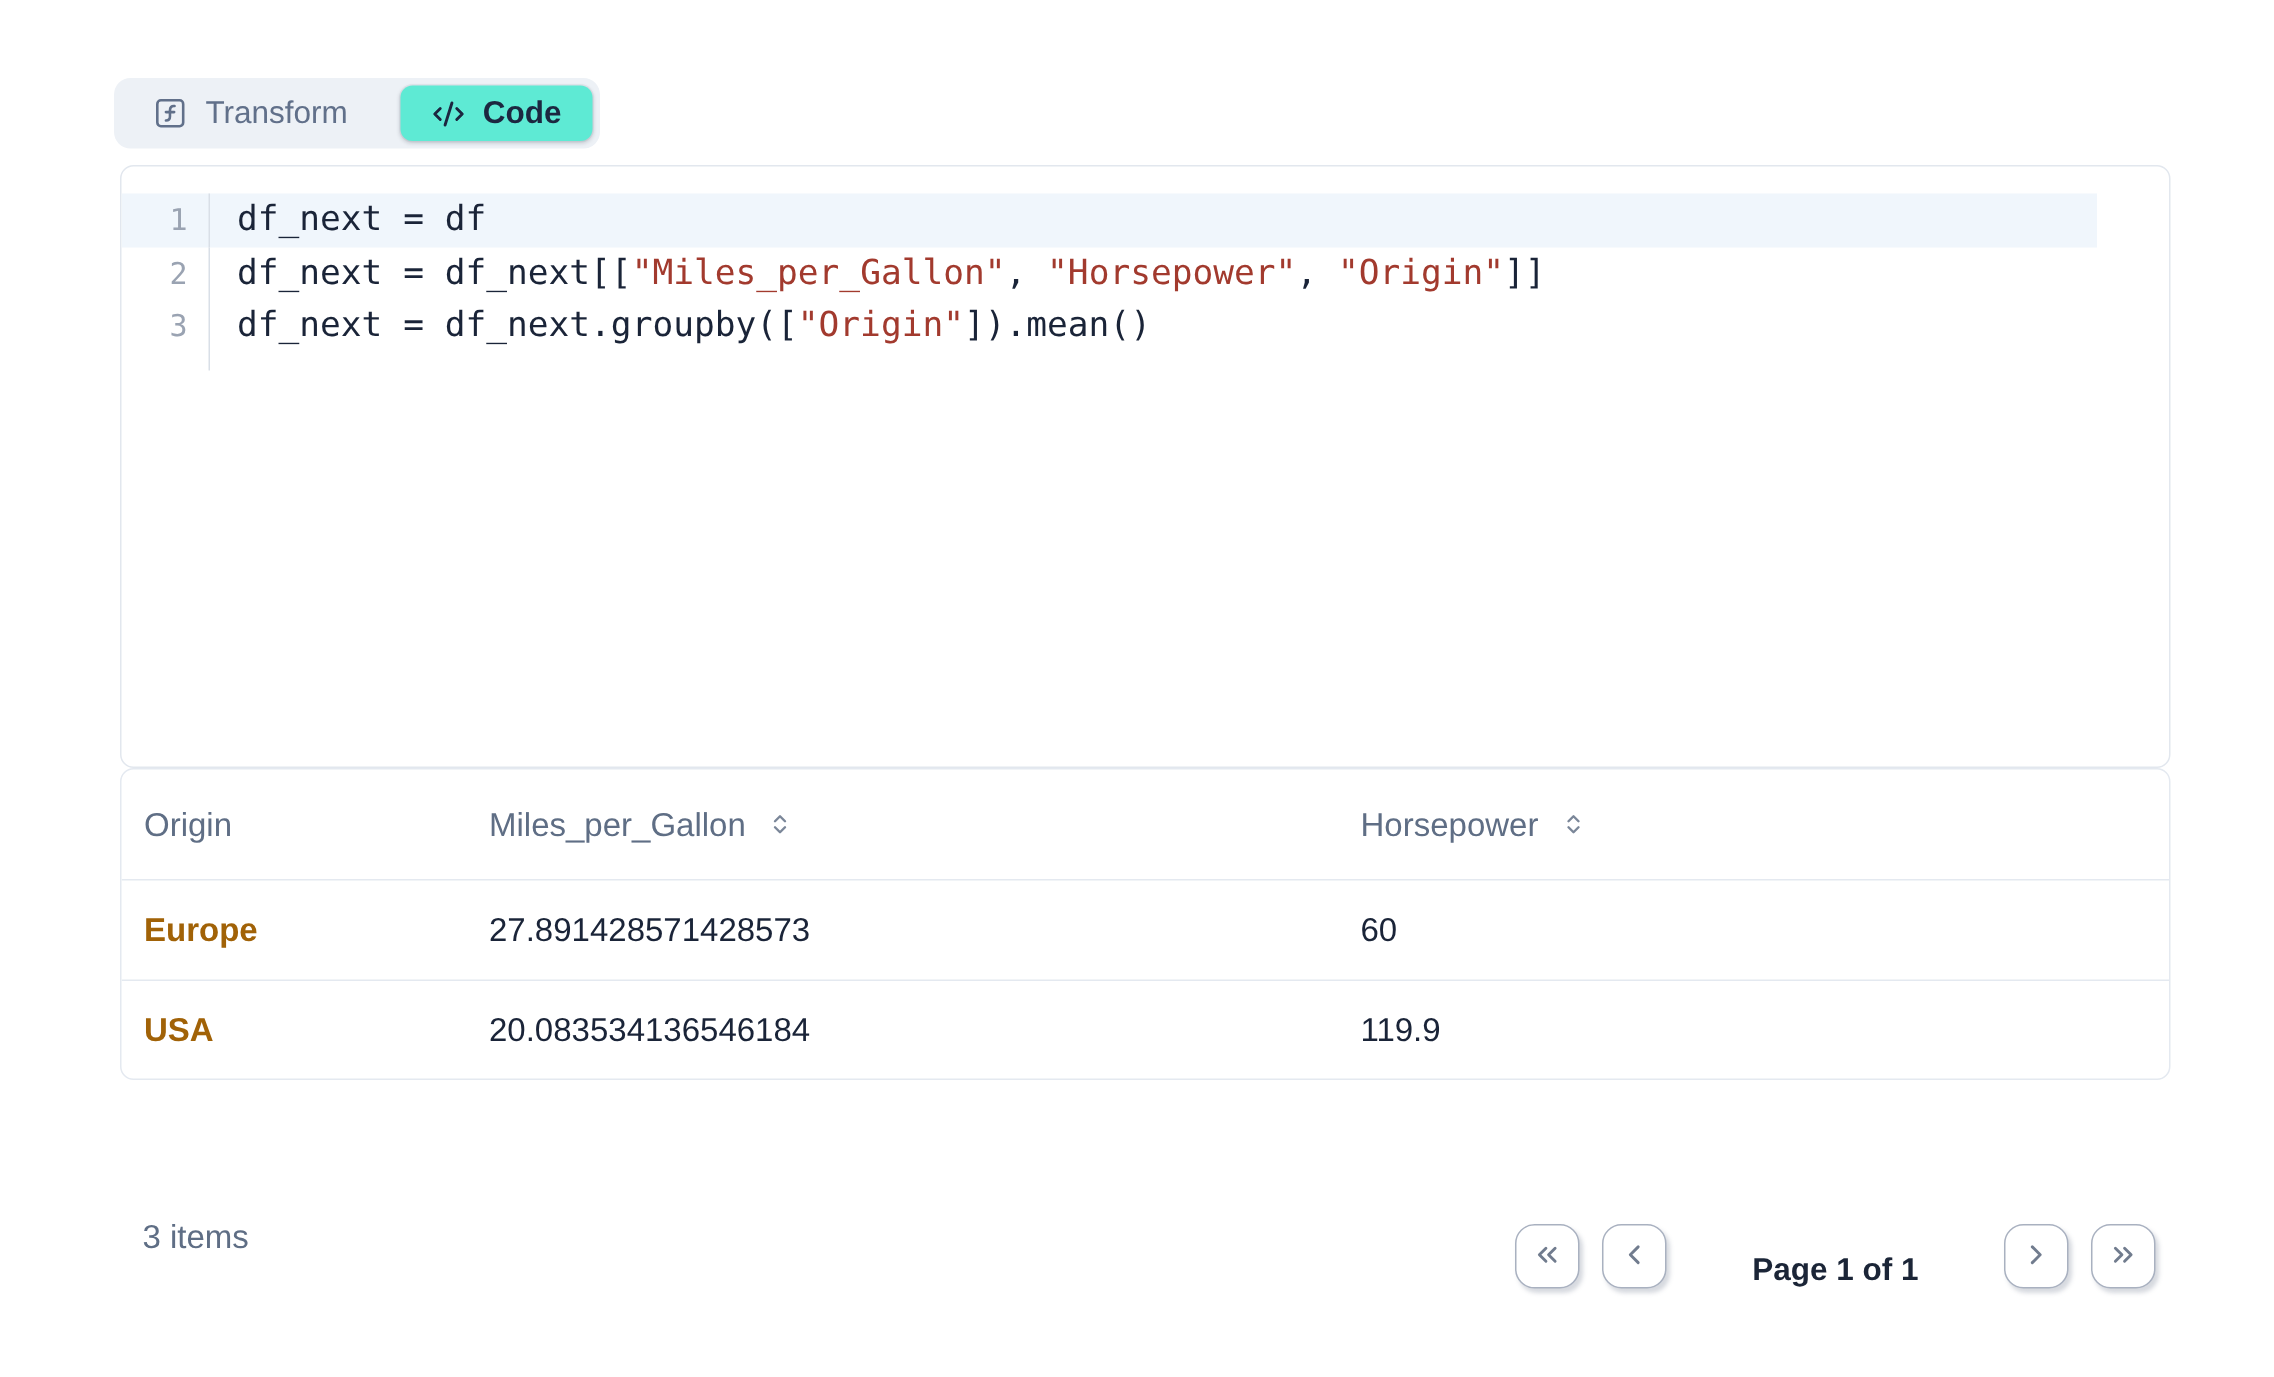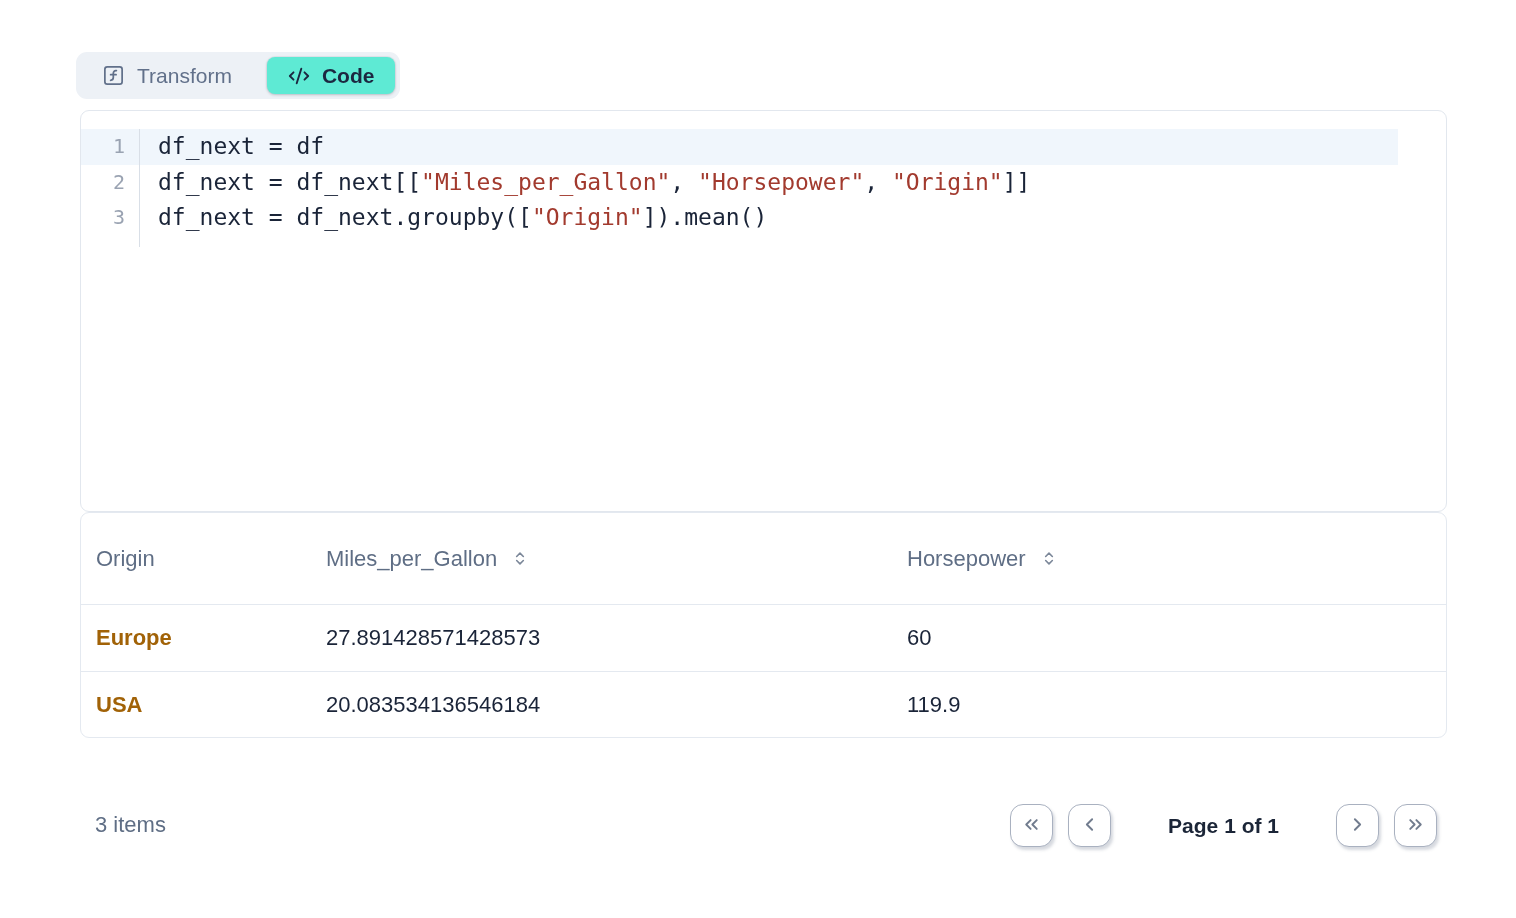--- a/index.html
+++ b/index.html
@@ -93,21 +93,21 @@
     width: 1367px;
     border: 1px solid #e4e9f0;
     border-radius: 9px;
     background: #ffffff;
     overflow: hidden;
   }
   .trow, .thead {
     display: flex;
     align-items: center;
   }
-  .thead { height: 92px; border-bottom: 1px solid #e4e9f0; }
+  .thead { height: 74px; border-bottom: 1px solid #e4e9f0; }
   .trow  { height: 66px; }
   .trow + .trow { border-top: 1px solid #e4e9f0; }
   .cell { padding-left: 15px; font-size: 22px; }
   .col-0 { width: 230px; flex: 0 0 230px; }
   .col-1 { width: 581px; flex: 0 0 581px; }
   .col-2 { flex: 1; }
   .thead .cell {
     color: #5f6e85;
     font-weight: 400;
     display: flex; align-items: center; gap: 15px;
@@ -121,22 +121,22 @@
     position: absolute; left: 80px; top: 800px;
     width: 1367px; height: 50px;
     display: flex; align-items: center;
   }
   .items-count {
     padding-left: 15px;
     font-size: 22px;
     color: #5f6e85;
   }
   .pagination {
-    position: absolute; right: 10px; top: 4px;
-    display: flex; align-items: center;
+    position: absolute; right: 10px; top: 16px;
+    display: flex; align-items: flex-end;
   }
   .page-btn {
     width: 43px; height: 43px;
     background: #ffffff;
     border: 1.5px solid #a9b1c0;
     border-radius: 13px;
     display: inline-flex; align-items: center; justify-content: center;
     cursor: pointer;
     box-shadow: 2px 3px 3px rgba(120,130,150,0.30);
     color: #717c8e;

